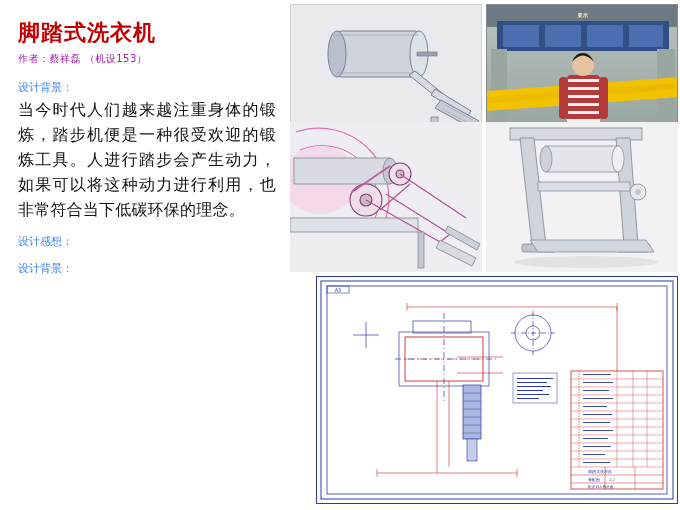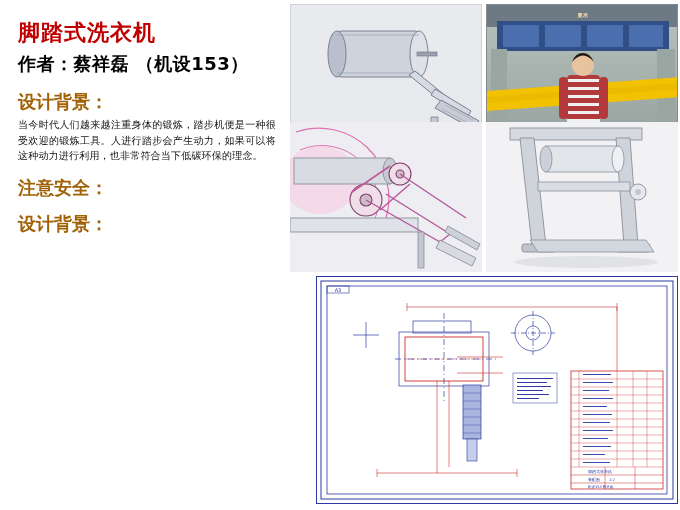--- a/index.html
+++ b/index.html
@@ -32,37 +32,37 @@
   }
   .title {
     font-size: 22px;
     font-weight: bold;
     color: #c00000;
     letter-spacing: 1px;
     line-height: 1.2;
     margin: 4px 0 6px 0;
   }
   .author {
-    font-size: 18px;
-    font-weight: bold;
-    color: #000000;
+    font-size: 10px;
+    font-weight: normal;
+    color: #a21caf;
     margin: 0 0 14px 0;
     letter-spacing: 0.5px;
   }
   .sec {
     margin-bottom: 12px;
   }
   .sec-head {
-    font-size: 18px;
-    font-weight: bold;
-    color: #a16207;
+    font-size: 11px;
+    font-weight: normal;
+    color: #3b82f6;
     margin-bottom: 3px;
   }
   .sec-body {
-    font-size: 10px;
+    font-size: 16px;
     color: #111111;
     line-height: 1.55;
     text-align: justify;
     letter-spacing: 0.2px;
   }
   
   .right-col {
     position: absolute;
     left: 288px;
     top: 0;
@@ -133,21 +133,21 @@
   <div class="left-col">
     <div class="title">脚踏式洗衣机</div>
     <div class="author">作者：蔡祥磊   （机设153）</div>
 
     <div class="sec">
       <div class="sec-head">设计背景：</div>
       <div class="sec-body">当今时代人们越来越注重身体的锻炼，踏步机便是一种很受欢迎的锻炼工具。人进行踏步会产生动力，如果可以将这种动力进行利用，也非常符合当下低碳环保的理念。</div>
     </div>
 
     <div class="sec">
-      <div class="sec-head">注意安全：</div>
+      <div class="sec-head">设计感想：</div>
     </div>
 
     <div class="sec">
       <div class="sec-head">设计背景：</div>
     </div>
   </div>
 
   <div class="right-col">
 
     <div class="panel panel-render1">

